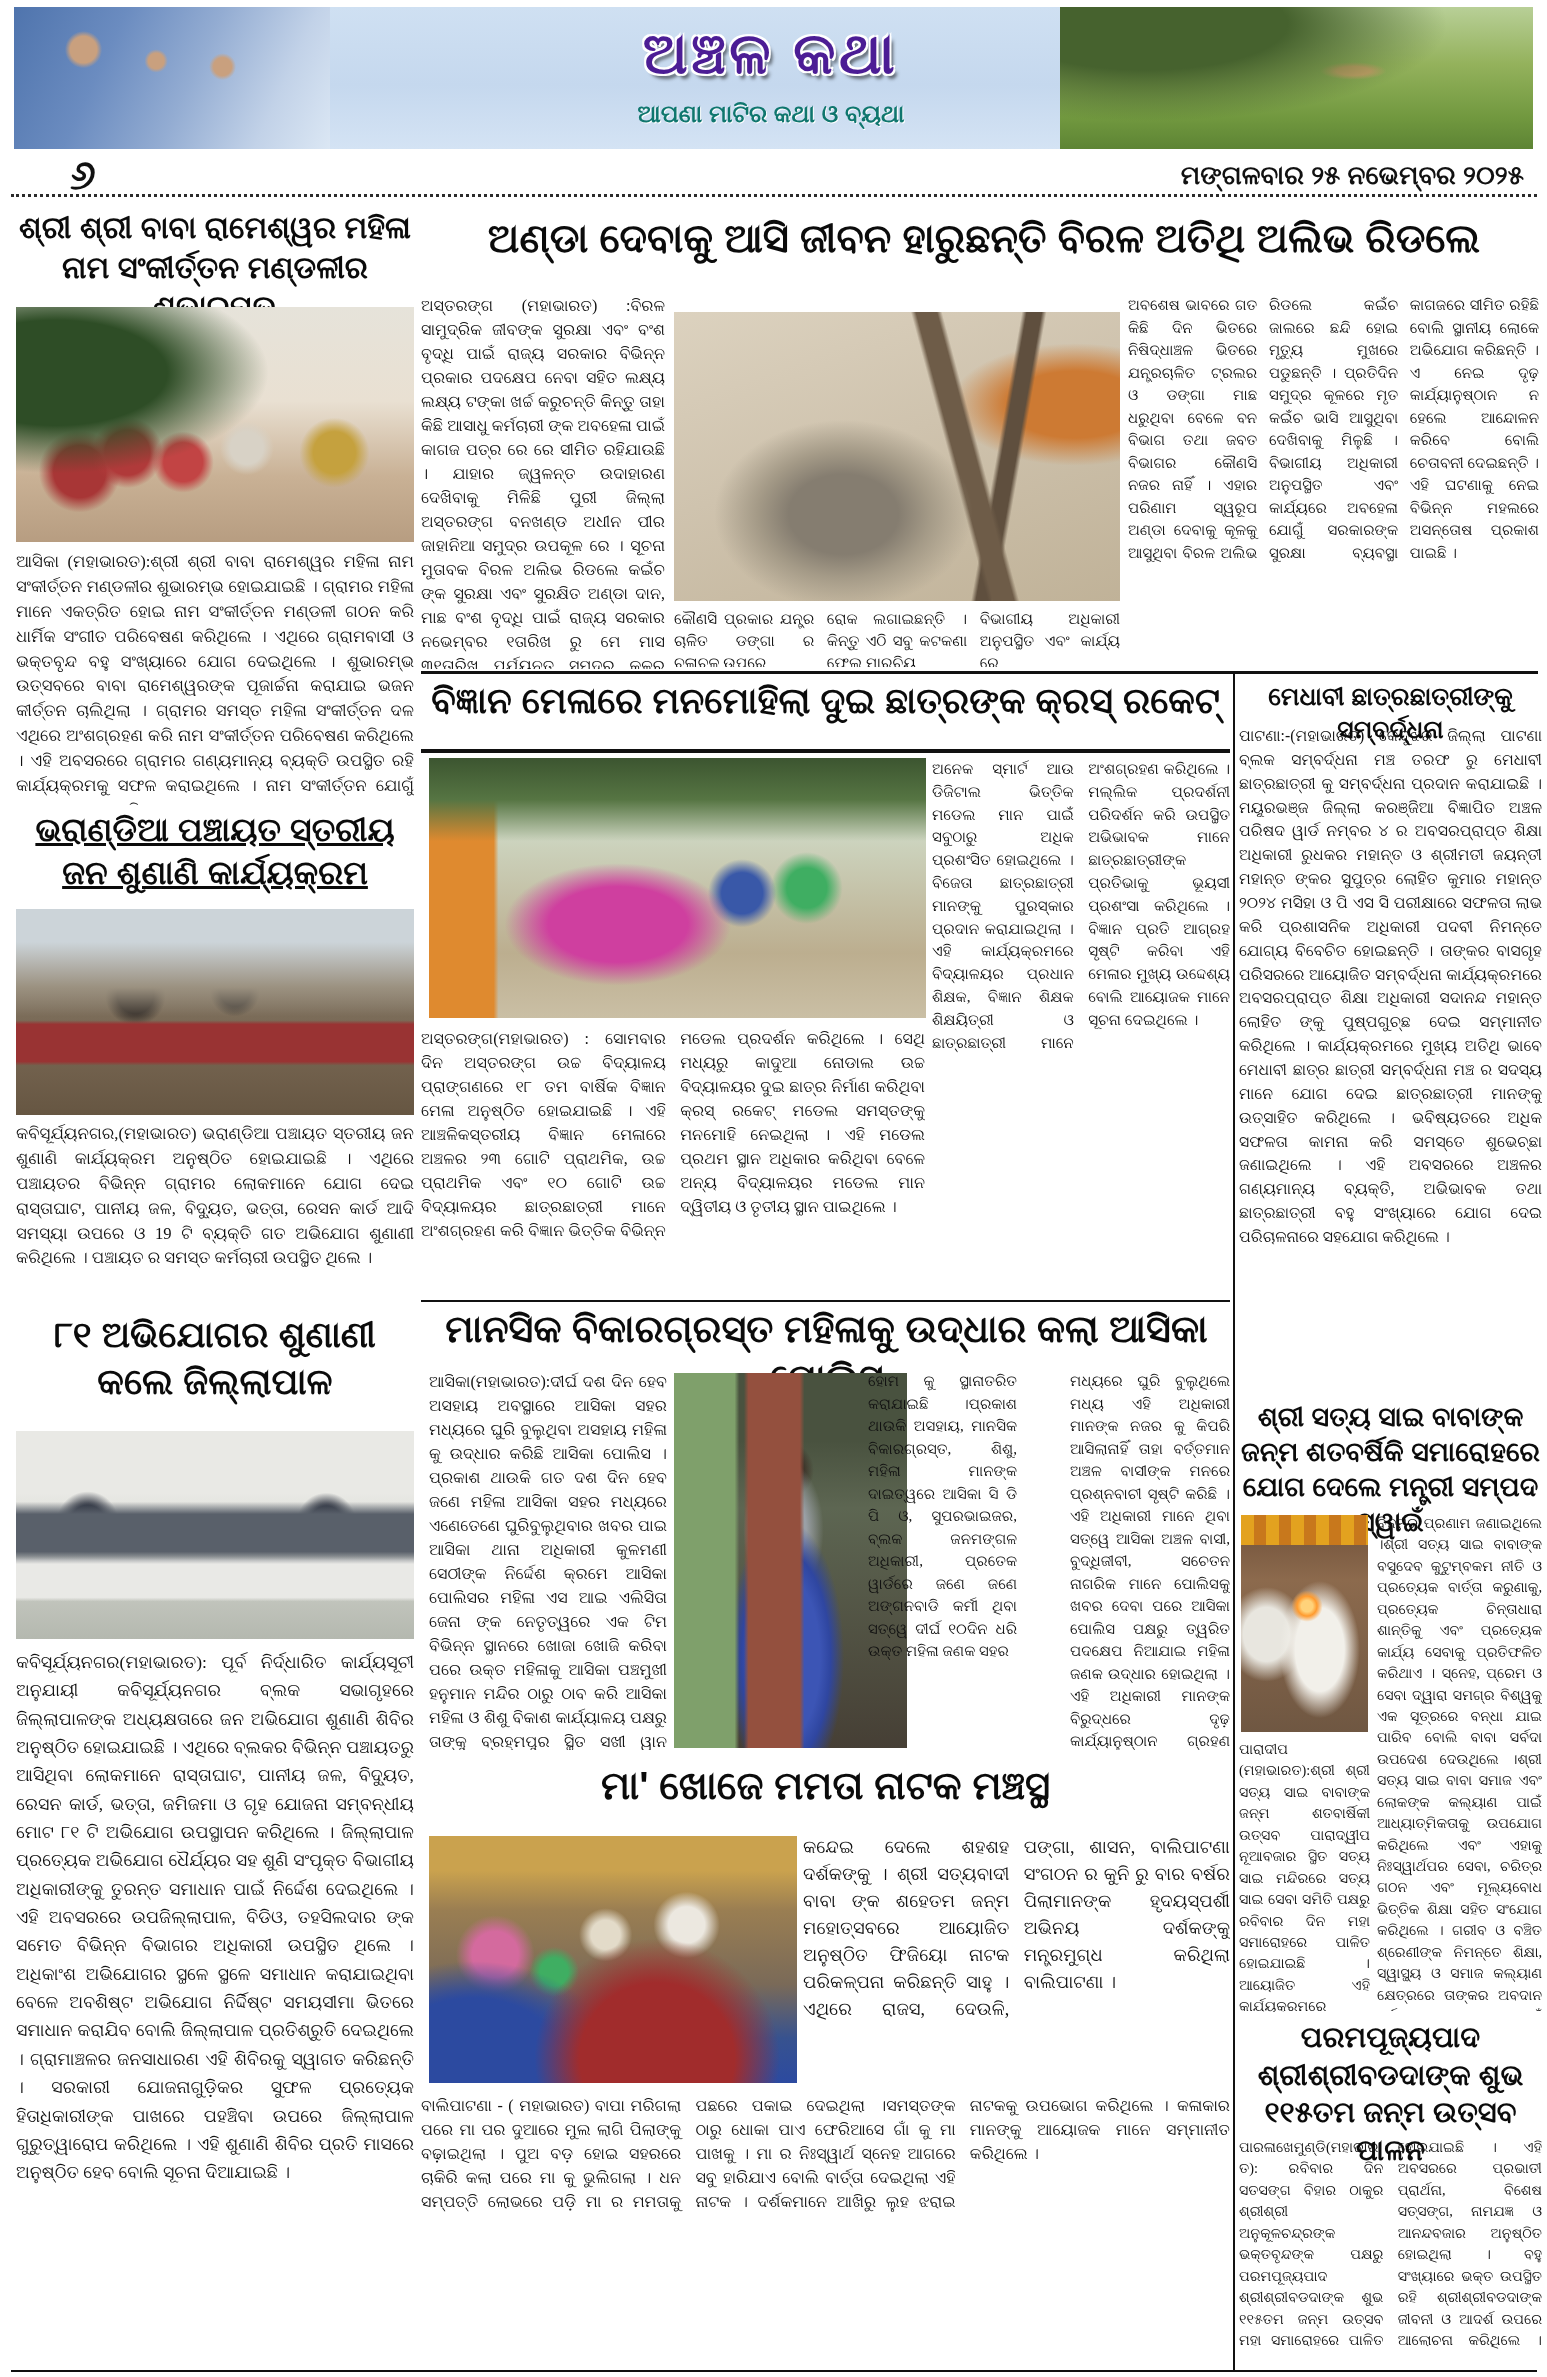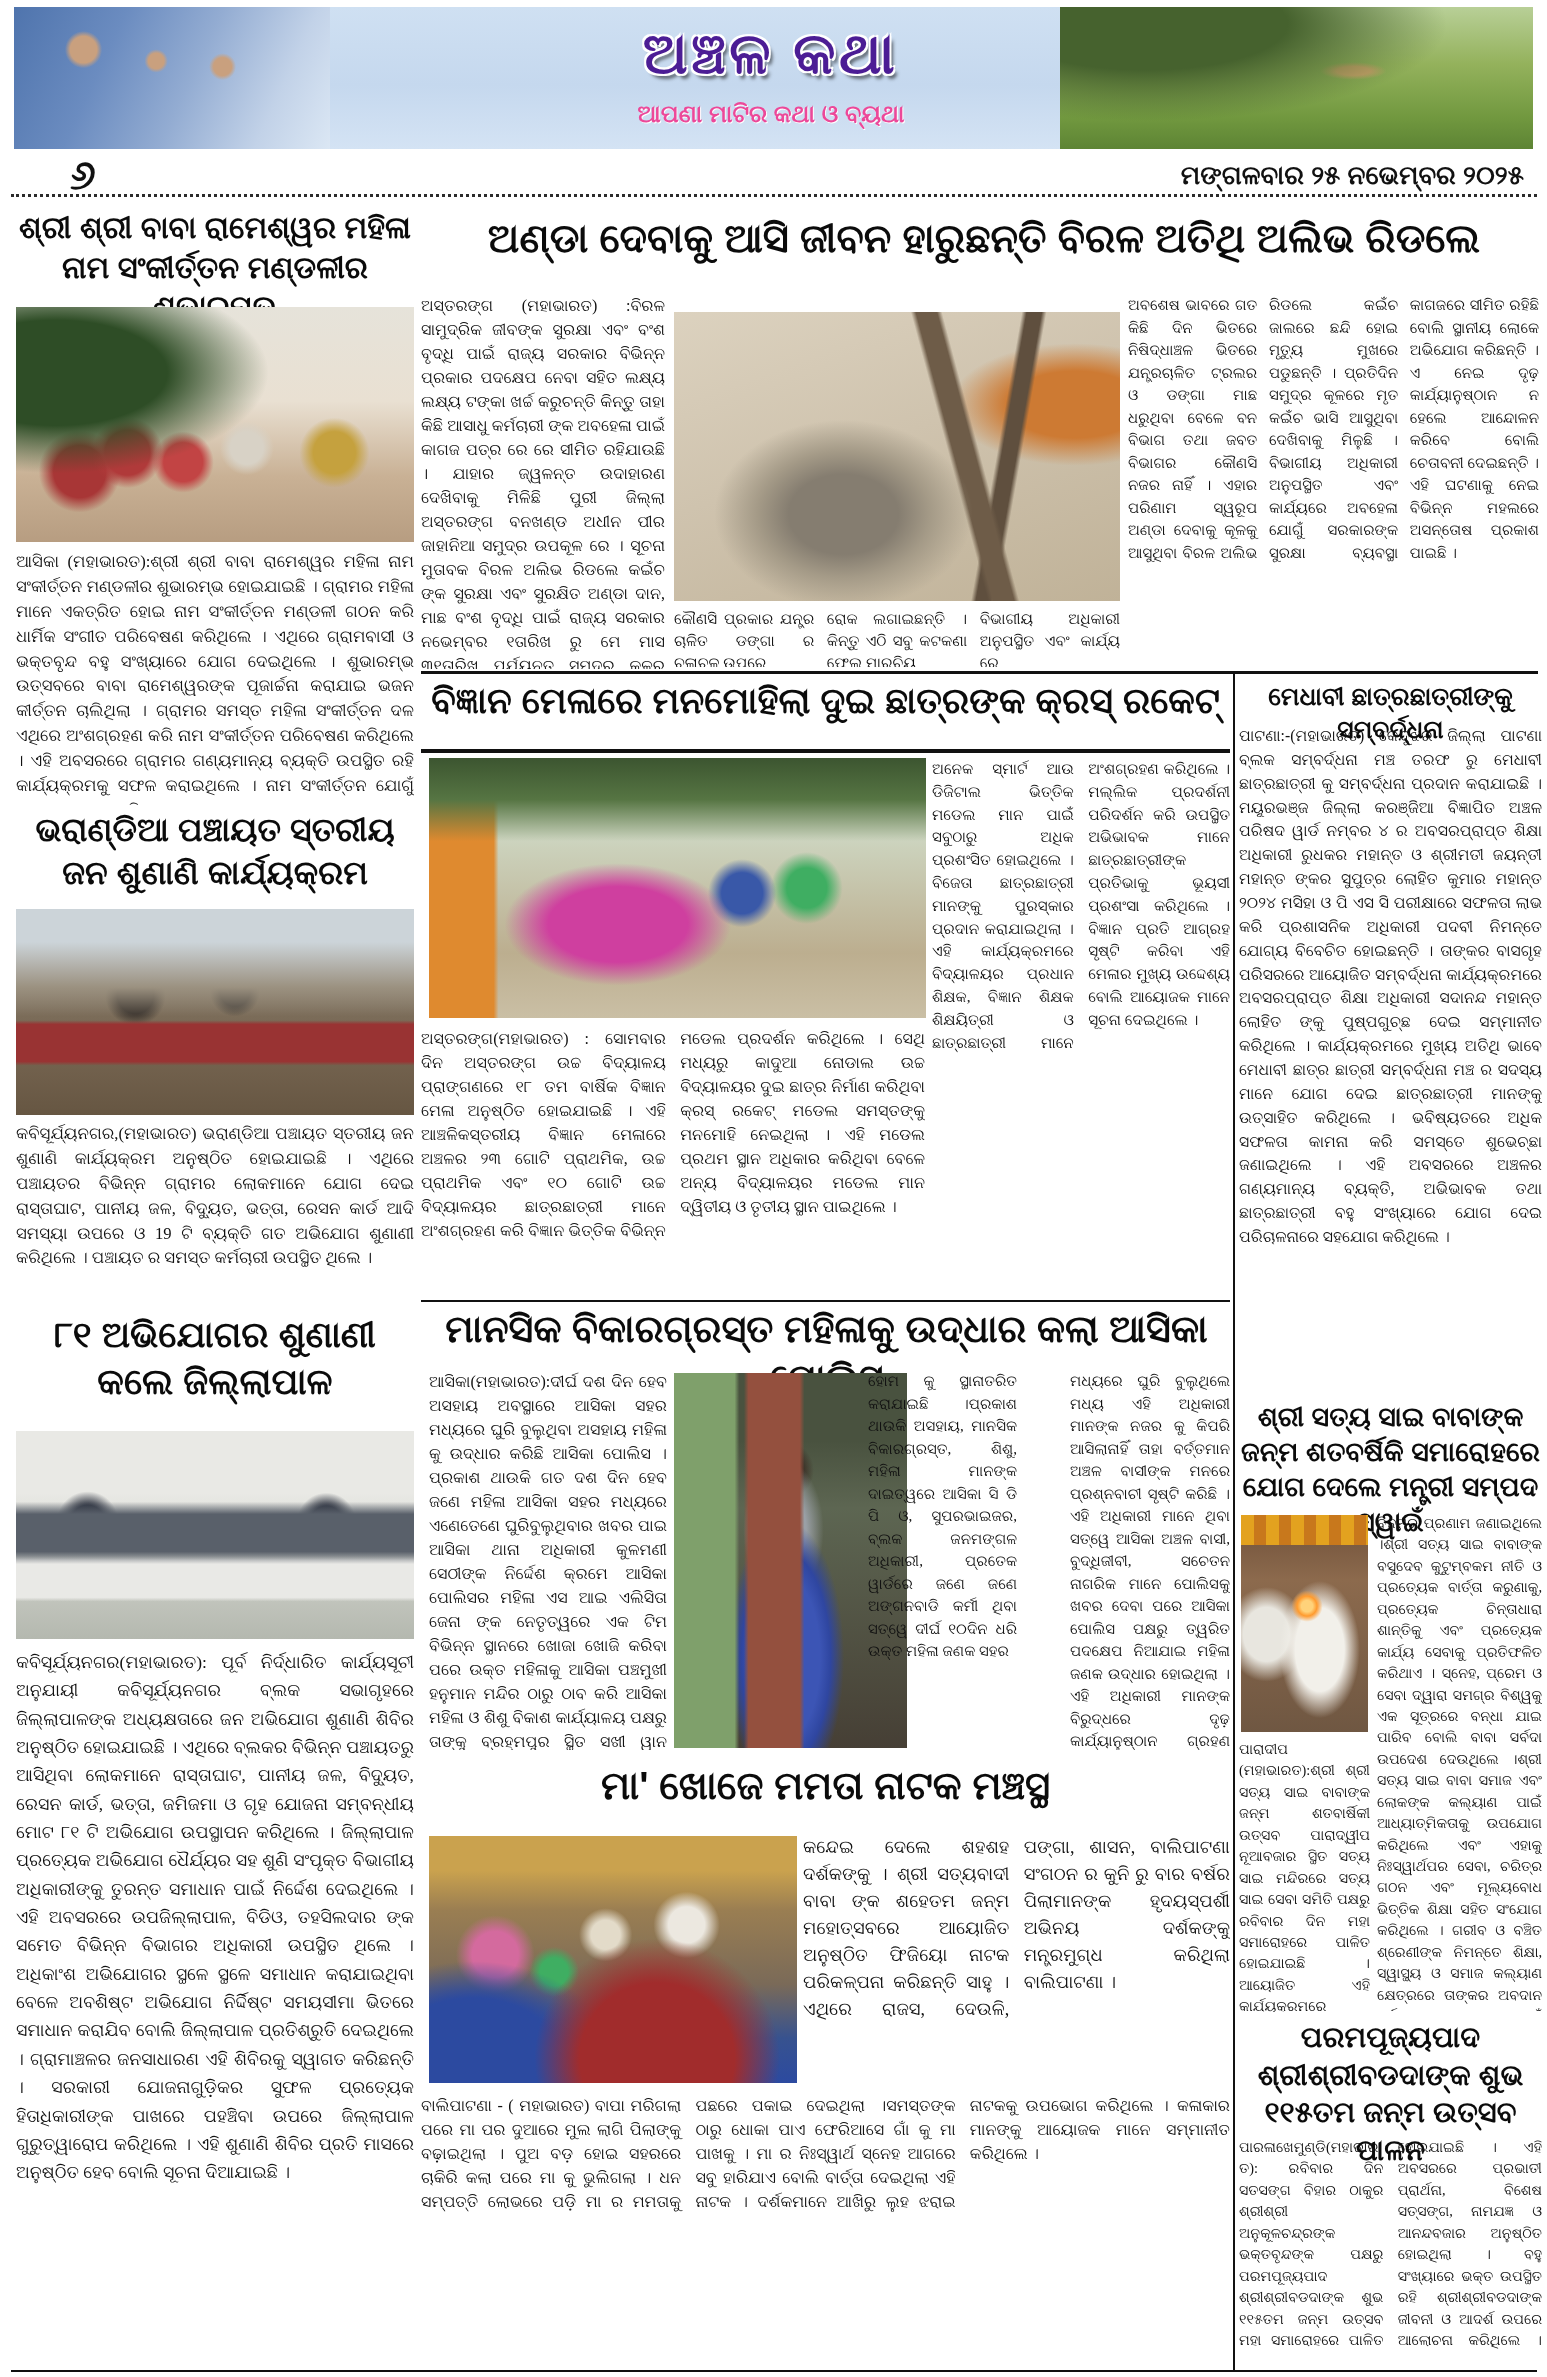--- a/index.html
+++ b/index.html
@@ -10,21 +10,21 @@
   .abs{position:absolute;}
   
   .mast{left:14.3px;top:7.2px;width:1519px;height:142px;
     background:linear-gradient(180deg,#cfe0f2 0%,#c5d8ee 55%,#d4e3f4 100%);}
   .mast-title{left:385px;top:20px;width:771px;text-align:center;
     font-family:"Liberation Sans","DejaVu Sans",sans-serif;
     font-size:57px;font-weight:bold;color:#4c1d95;letter-spacing:3.6px;
     text-shadow:-1.8px -1.8px 0 #fff,1.8px -1.8px 0 #fff,-1.8px 1.8px 0 #fff,1.8px 1.8px 0 #fff,3.6px 4.5px 3.6px rgba(0,0,0,.55);}
   .mast-sub{left:502px;top:100px;width:538px;text-align:center;
     font-family:"Liberation Sans","DejaVu Sans",sans-serif;
-    font-size:24px;font-weight:bold;color:#ec4899;
+    font-size:24px;font-weight:bold;color:#0f766e;
     text-shadow:0.9px 0.9px 0 #fff;}
   .ph{background-color:#b9b9b9;}
   .ph-children{left:14.3px;top:7.2px;width:316px;height:142px;
     background:
       radial-gradient(circle at 22% 30%,#c9a07e 0 5%,transparent 7%),
       radial-gradient(circle at 45% 38%,#c9a07e 0 4%,transparent 6%),
       radial-gradient(circle at 66% 42%,#c9a07e 0 4%,transparent 6%),
       linear-gradient(115deg,#4f74ad 0%,#6b8cc0 30%,#93acd2 55%,#c2d2e8 80%,#dbe7f4 100%);}
   .ph-field{left:1060px;top:7.2px;width:473px;height:142px;
     background:
@@ -124,21 +124,21 @@
 <div class="abs mast-title">ଅଞ୍ଚଳ କଥା</div>
 <div class="abs mast-sub">ଆପଣା ମାଟିର କଥା ଓ ବ୍ୟଥା</div>
 <div class="abs folio">୬</div>
 <div class="abs dateline">ମଙ୍ଗଳବାର ୨୫ ନଭେମ୍ବର ୨୦୨୫</div>
 <div class="abs dotted-rule"></div>
 
 <div class="abs hl" style="left:16px;top:208px;width:398px;font-size:30.5px;">ଶ୍ରୀ ଶ୍ରୀ ବାବା ରାମେଶ୍ୱର ମହିଳା ନାମ ସଂକୀର୍ତ୍ତନ ମଣ୍ଡଳୀର ଶୁଭାରମ୍ଭ</div>
 <div class="abs ph ph-sankirtan" style="left:16px;top:307px;width:398px;height:235px;"></div>
 <div class="abs bt" style="left:16px;top:550px;width:398px;height:255px;">ଆସିକା (ମହାଭାରତ):ଶ୍ରୀ ଶ୍ରୀ ବାବା ରାମେଶ୍ୱର ମହିଳା ନାମ ସଂକୀର୍ତ୍ତନ ମଣ୍ଡଳୀର ଶୁଭାରମ୍ଭ ହୋଇଯାଇଛି । ଗ୍ରାମର ମହିଳା ମାନେ ଏକତ୍ରିତ ହୋଇ ନାମ ସଂକୀର୍ତ୍ତନ ମଣ୍ଡଳୀ ଗଠନ କରି ଧାର୍ମିକ ସଂଗୀତ ପରିବେଷଣ କରିଥିଲେ । ଏଥିରେ ଗ୍ରାମବାସୀ ଓ ଭକ୍ତବୃନ୍ଦ ବହୁ ସଂଖ୍ୟାରେ ଯୋଗ ଦେଇଥିଲେ । ଶୁଭାରମ୍ଭ ଉତ୍ସବରେ ବାବା ରାମେଶ୍ୱରଙ୍କ ପୂଜାର୍ଚ୍ଚନା କରାଯାଇ ଭଜନ କୀର୍ତ୍ତନ ଚାଲିଥିଲା । ଗ୍ରାମର ସମସ୍ତ ମହିଳା ସଂକୀର୍ତ୍ତନ ଦଳ ଏଥିରେ ଅଂଶଗ୍ରହଣ କରି ନାମ ସଂକୀର୍ତ୍ତନ ପରିବେଷଣ କରିଥିଲେ । ଏହି ଅବସରରେ ଗ୍ରାମର ଗଣ୍ୟମାନ୍ୟ ବ୍ୟକ୍ତି ଉପସ୍ଥିତ ରହି କାର୍ଯ୍ୟକ୍ରମକୁ ସଫଳ କରାଇଥିଲେ । ନାମ ସଂକୀର୍ତ୍ତନ ଯୋଗୁଁ ସମସ୍ତେ ବହୁ ଆନନ୍ଦିତ ହୋଇଥିଲେ ।</div>
 
-<div class="abs hl" style="left:16px;top:809px;width:398px;font-size:33px;">ଭରାଣ୍ଡିଆ ପଞ୍ଚାୟତ ସ୍ତରୀୟ ଜନ ଶୁଣାଣି କାର୍ଯ୍ୟକ୍ରମ</div>
+<div class="abs hl" style="left:16px;top:809px;width:398px;font-size:33px;text-decoration:underline;">ଭରାଣ୍ଡିଆ ପଞ୍ଚାୟତ ସ୍ତରୀୟ ଜନ ଶୁଣାଣି କାର୍ଯ୍ୟକ୍ରମ</div>
 <div class="abs ph ph-meeting1" style="left:16px;top:909px;width:398px;height:206px;"></div>
 <div class="abs bt" style="left:16px;top:1122px;width:398px;height:185px;">କବିସୂର୍ଯ୍ୟନଗର,(ମହାଭାରତ) ଭରାଣ୍ଡିଆ ପଞ୍ଚାୟତ ସ୍ତରୀୟ ଜନ ଶୁଣାଣି କାର୍ଯ୍ୟକ୍ରମ ଅନୁଷ୍ଠିତ ହୋଇଯାଇଛି । ଏଥିରେ ପଞ୍ଚାୟତର ବିଭିନ୍ନ ଗ୍ରାମର ଲୋକମାନେ ଯୋଗ ଦେଇ ରାସ୍ତାଘାଟ, ପାନୀୟ ଜଳ, ବିଦ୍ୟୁତ, ଭତ୍ତା, ରେସନ କାର୍ଡ ଆଦି ସମସ୍ୟା ଉପରେ ଓ 19 ଟି ବ୍ୟକ୍ତି ଗତ ଅଭିଯୋଗ ଶୁଣାଣୀ କରିଥିଲେ । ପଞ୍ଚାୟତ ର ସମସ୍ତ କର୍ମଚାରୀ ଉପସ୍ଥିତ ଥିଲେ ।</div>
 
 <div class="abs hl" style="left:16px;top:1312px;width:398px;font-size:36px;">୮୧ ଅଭିଯୋଗର ଶୁଣାଣୀ କଲେ ଜିଲ୍ଲାପାଳ</div>
 <div class="abs ph ph-meeting2" style="left:16px;top:1431px;width:398px;height:208px;"></div>
 <div class="abs bt" style="left:16px;top:1648px;width:398px;height:717px;font-size:17.5px;line-height:1.62;">କବିସୂର୍ଯ୍ୟନଗର(ମହାଭାରତ): ପୂର୍ବ ନିର୍ଦ୍ଧାରିତ କାର୍ଯ୍ୟସୂଚୀ ଅନୁଯାୟୀ କବିସୂର୍ଯ୍ୟନଗର ବ୍ଲକ ସଭାଗୃହରେ ଜିଲ୍ଲାପାଳଙ୍କ ଅଧ୍ୟକ୍ଷତାରେ ଜନ ଅଭିଯୋଗ ଶୁଣାଣି ଶିବିର ଅନୁଷ୍ଠିତ ହୋଇଯାଇଛି । ଏଥିରେ ବ୍ଲକର ବିଭିନ୍ନ ପଞ୍ଚାୟତରୁ ଆସିଥିବା ଲୋକମାନେ ରାସ୍ତାଘାଟ, ପାନୀୟ ଜଳ, ବିଦ୍ୟୁତ, ରେସନ କାର୍ଡ, ଭତ୍ତା, ଜମିଜମା ଓ ଗୃହ ଯୋଜନା ସମ୍ବନ୍ଧୀୟ ମୋଟ ୮୧ ଟି ଅଭିଯୋଗ ଉପସ୍ଥାପନ କରିଥିଲେ । ଜିଲ୍ଲାପାଳ ପ୍ରତ୍ୟେକ ଅଭିଯୋଗ ଧୈର୍ଯ୍ୟର ସହ ଶୁଣି ସଂପୃକ୍ତ ବିଭାଗୀୟ ଅଧିକାରୀଙ୍କୁ ତୁରନ୍ତ ସମାଧାନ ପାଇଁ ନିର୍ଦ୍ଦେଶ ଦେଇଥିଲେ । ଏହି ଅବସରରେ ଉପଜିଲ୍ଲାପାଳ, ବିଡିଓ, ତହସିଲଦାର ଙ୍କ ସମେତ ବିଭିନ୍ନ ବିଭାଗର ଅଧିକାରୀ ଉପସ୍ଥିତ ଥିଲେ । ଅଧିକାଂଶ ଅଭିଯୋଗର ସ୍ଥଳେ ସ୍ଥଳେ ସମାଧାନ କରାଯାଇଥିବା ବେଳେ ଅବଶିଷ୍ଟ ଅଭିଯୋଗ ନିର୍ଦ୍ଦିଷ୍ଟ ସମୟସୀମା ଭିତରେ ସମାଧାନ କରାଯିବ ବୋଲି ଜିଲ୍ଲାପାଳ ପ୍ରତିଶ୍ରୁତି ଦେଇଥିଲେ । ଗ୍ରାମାଞ୍ଚଳର ଜନସାଧାରଣ ଏହି ଶିବିରକୁ ସ୍ୱାଗତ କରିଛନ୍ତି । ସରକାରୀ ଯୋଜନାଗୁଡ଼ିକର ସୁଫଳ ପ୍ରତ୍ୟେକ ହିତାଧିକାରୀଙ୍କ ପାଖରେ ପହଞ୍ଚିବା ଉପରେ ଜିଲ୍ଲାପାଳ ଗୁରୁତ୍ୱାରୋପ କରିଥିଲେ । ଏହି ଶୁଣାଣି ଶିବିର ପ୍ରତି ମାସରେ ଅନୁଷ୍ଠିତ ହେବ ବୋଲି ସୂଚନା ଦିଆଯାଇଛି ।</div>
 
 <div class="abs hl" style="left:430px;top:212px;width:1108px;font-size:40px;">ଅଣ୍ଡା ଦେବାକୁ ଆସି ଜୀବନ ହାରୁଛନ୍ତି ବିରଳ ଅତିଥି ଅଲିଭ ରିଡଲେ</div>
 <div class="abs bt" style="left:421px;top:294px;width:244px;height:375px;font-size:16px;">ଅସ୍ତରଙ୍ଗ (ମହାଭାରତ) :ବିରଳ ସାମୁଦ୍ରିକ ଜୀବଙ୍କ ସୁରକ୍ଷା ଏବଂ ବଂଶ ବୃଦ୍ଧି ପାଇଁ ରାଜ୍ୟ ସରକାର ବିଭିନ୍ନ ପ୍ରକାର ପଦକ୍ଷେପ ନେବା ସହିତ ଲକ୍ଷ୍ୟ ଲକ୍ଷ୍ୟ ଟଙ୍କା ଖର୍ଚ୍ଚ କରୁଚନ୍ତି କିନ୍ତୁ ତାହା କିଛି ଆସାଧୁ କର୍ମଚାରୀ ଙ୍କ ଅବହେଳା ପାଇଁ କାଗଜ ପତ୍ର ରେ ରେ ସୀମିତ ରହିଯାଉଛି । ଯାହାର ଜ୍ୱଳନ୍ତ ଉଦାହାରଣ ଦେଖିବାକୁ ମିଳିଛି ପୁରୀ ଜିଲ୍ଲା ଅସ୍ତରଙ୍ଗ ବନଖଣ୍ଡ ଅଧୀନ ପୀର ଜାହାନିଆ ସମୁଦ୍ର ଉପକୂଳ ରେ । ସୂଚନା ମୁତାବକ ବିରଳ ଅଲିଭ ରିଡଲେ କଇଁଚ ଙ୍କ ସୁରକ୍ଷା ଏବଂ ସୁରକ୍ଷିତ ଅଣ୍ଡା ଦାନ, ମାଛ ବଂଶ ବୃଦ୍ଧି ପାଇଁ ରାଜ୍ୟ ସରକାର ନଭେମ୍ବର ୧ତାରିଖ ରୁ ମେ ମାସ ୩୧ତାରିଖ ପର୍ଯ୍ୟନ୍ତ ସମୁଦ୍ର କୂଳରୁ ୨୦କିଲୋମିଟର ପର୍ଯ୍ୟନ୍ତ ସମୁଦ୍ର ଭିତର କୁ ନିଷିଦ୍ଧାଞ୍ଚଳ ଘୋଷଣା କରିଥିବା ବେଳେ</div>
 <div class="abs ph ph-turtle" style="left:674px;top:312px;width:446px;height:289px;"></div>

